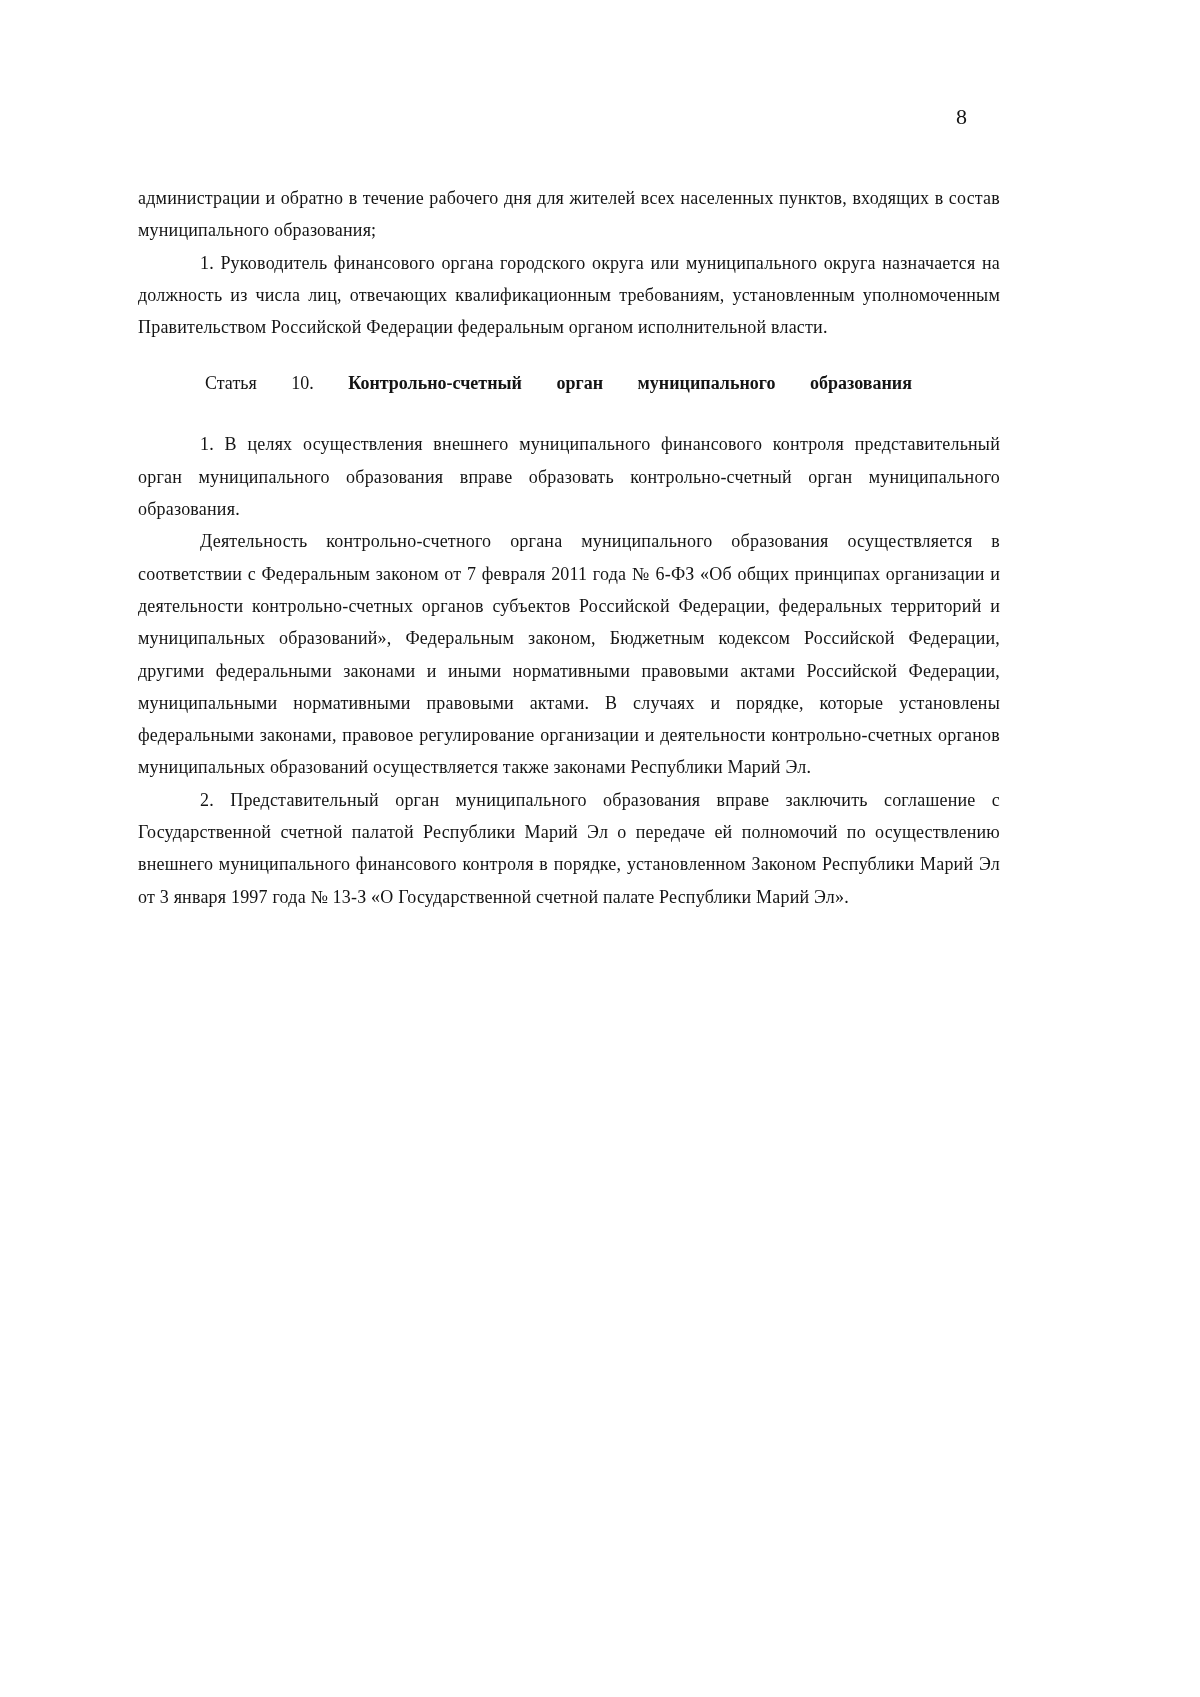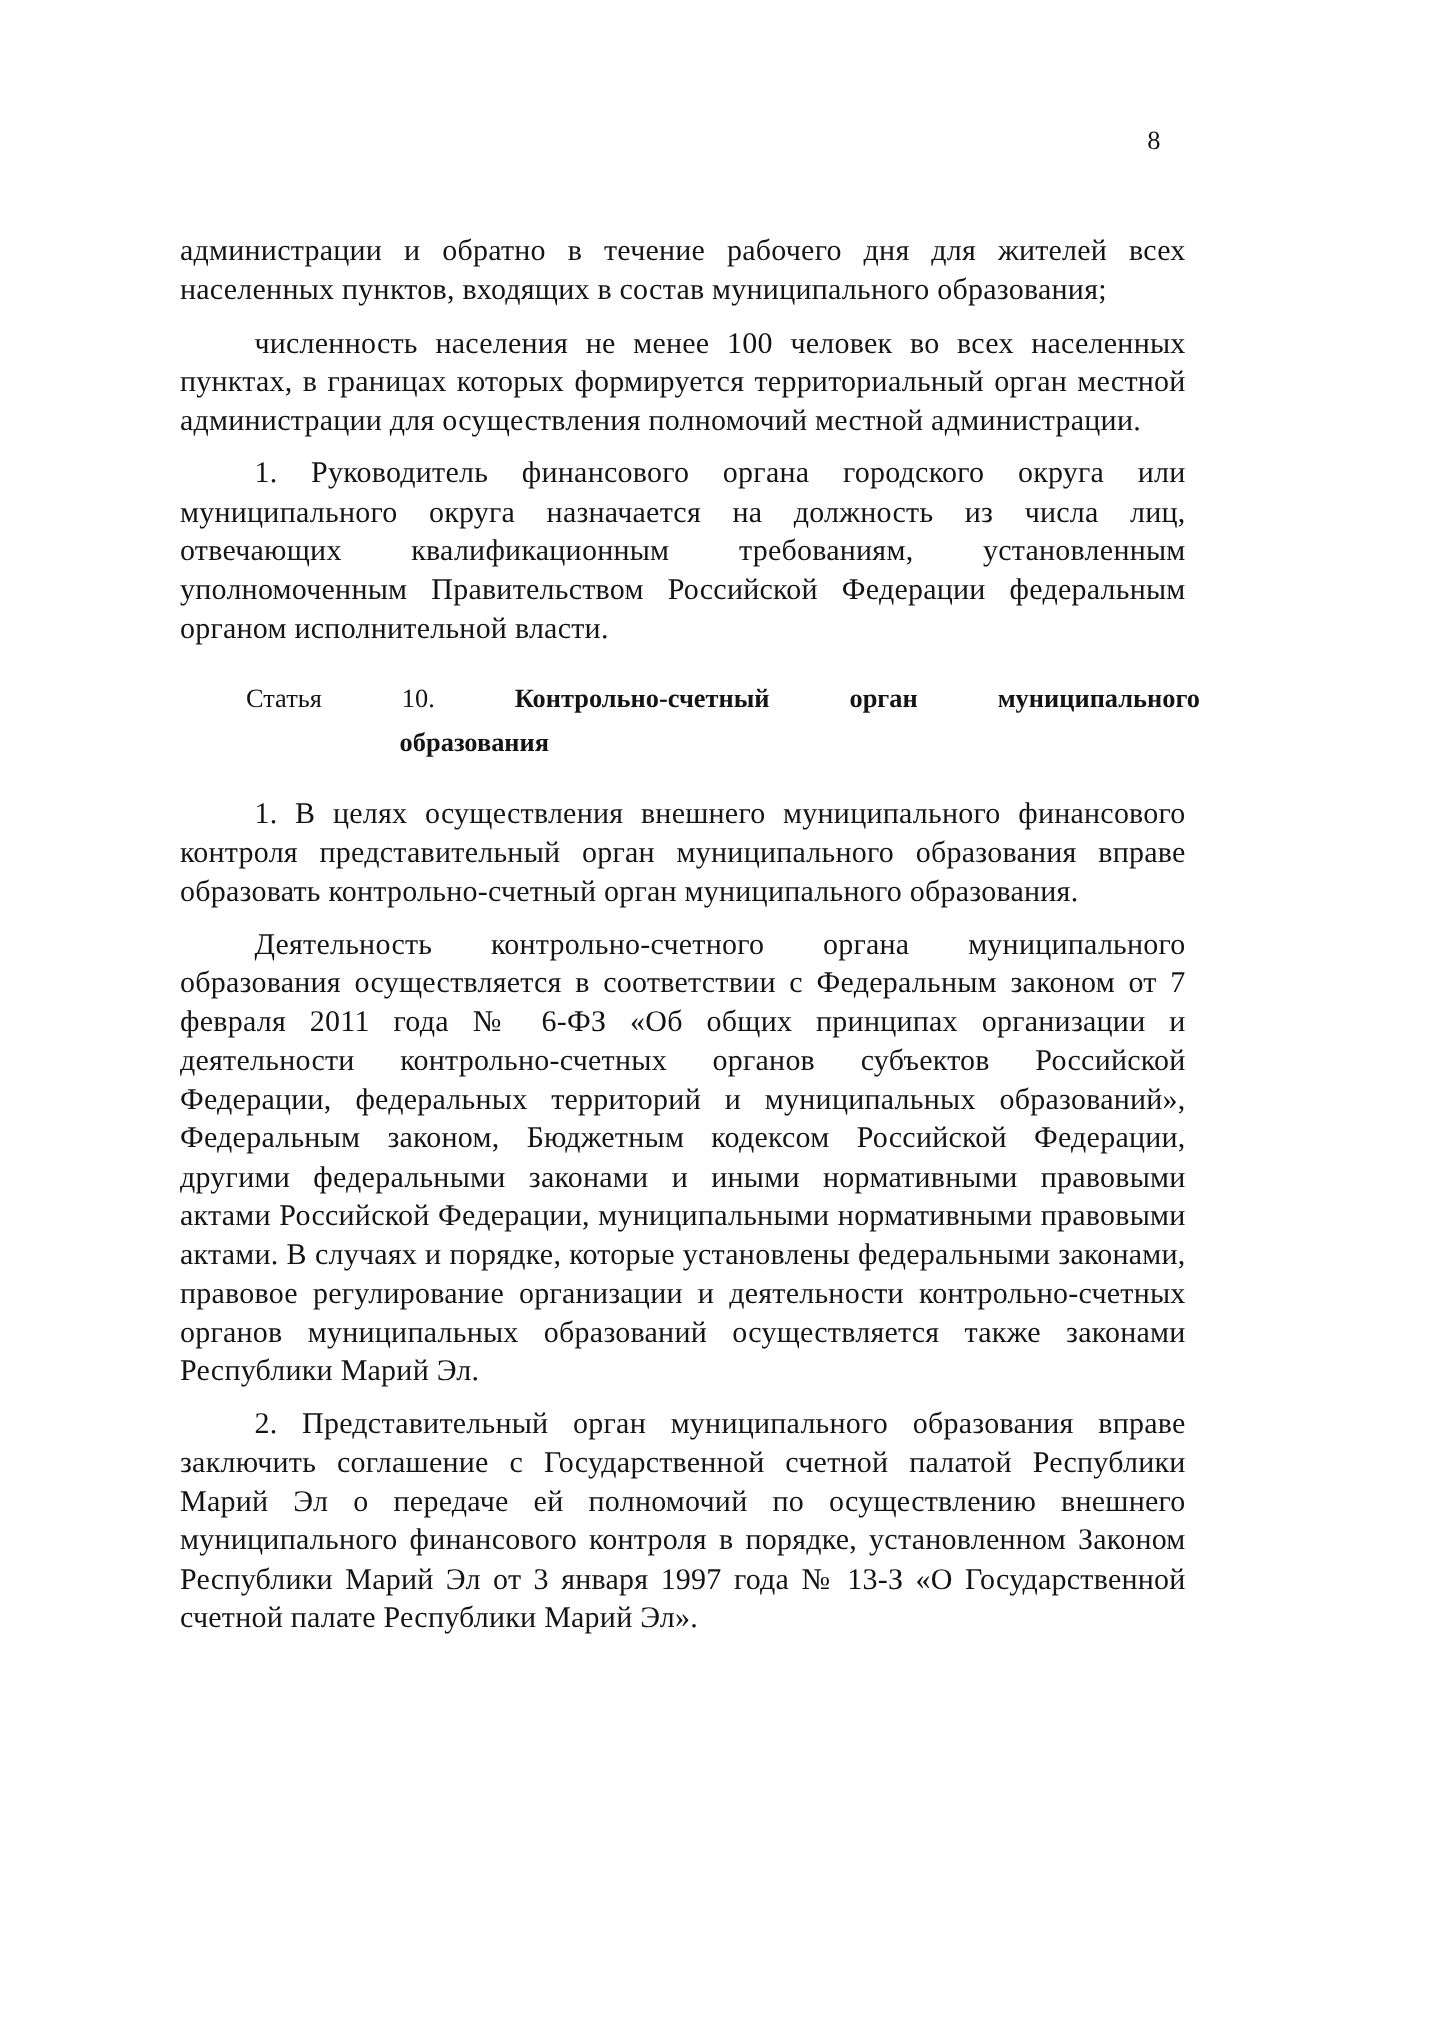--- a/index.html
+++ b/index.html
@@ -24,33 +24,33 @@
     font-size: 22px;
     line-height: 1;
   }
   .content {
     position: absolute;
     left: 138px;
     top: 182px;
     width: 862px;
   }
   .par {
-    margin: 12px;
-    font-size: 25px;
+    margin: 0;
+    font-size: 18px;
     line-height: 32.3px;
     text-align: justify;
     letter-spacing: 0.2px;
   }
   .par.indent {
     text-indent: 62px;
   }
   .article-heading {
     margin: 22px 0 26px 195px;
     text-indent: -128px;
-    font-size: 22px;
+    font-size: 18px;
     line-height: 37px;
     text-align: justify;
     word-spacing: 30px;
   }
   .article-label {
     font-weight: normal;
   }
   .article-title {
     font-weight: bold;
   }
@@ -59,21 +59,20 @@
 <body>
 
 <div class="page">
 
   <div class="page-number">8</div>
 
   <div class="content">
 
     <p class="par">администрации и обратно в течение рабочего дня для жителей всех населенных пунктов, входящих в состав муниципального образования;</p>
 
-    <p class="par indent">численность населения не менее 100 человек во всех населенных пунктах, в границах которых формируется территориальный орган местной администрации для осуществления полномочий местной администрации.</p>
 
     <p class="par indent">1. Руководитель финансового органа городского округа или муниципального округа назначается на должность из числа лиц, отвечающих квалификационным требованиям, установленным уполномоченным Правительством Российской Федерации федеральным органом исполнительной власти.</p>
 
 
 
     <div class="article-heading">
       <span class="article-label">Статья 10.</span>
       <span class="article-title">Контрольно-счетный орган муниципального образования</span>
     </div>
 

